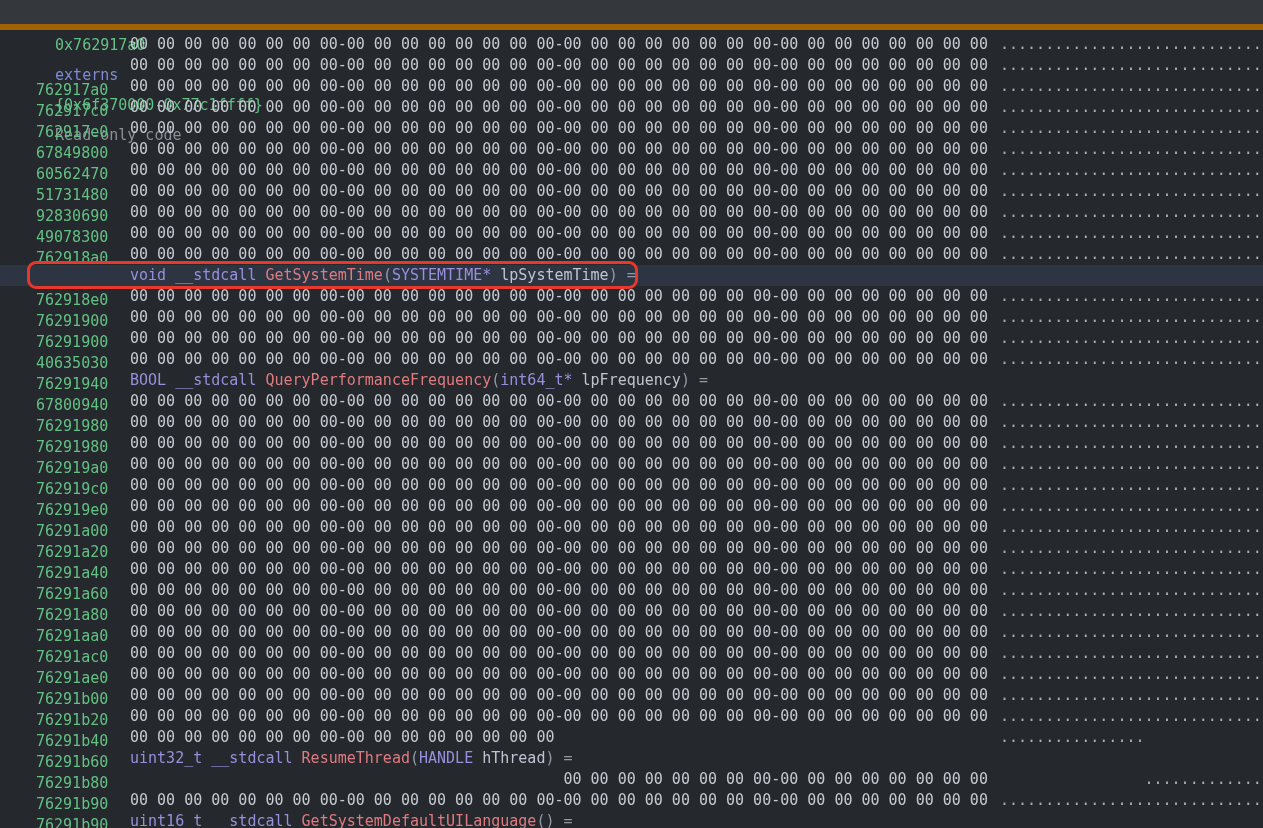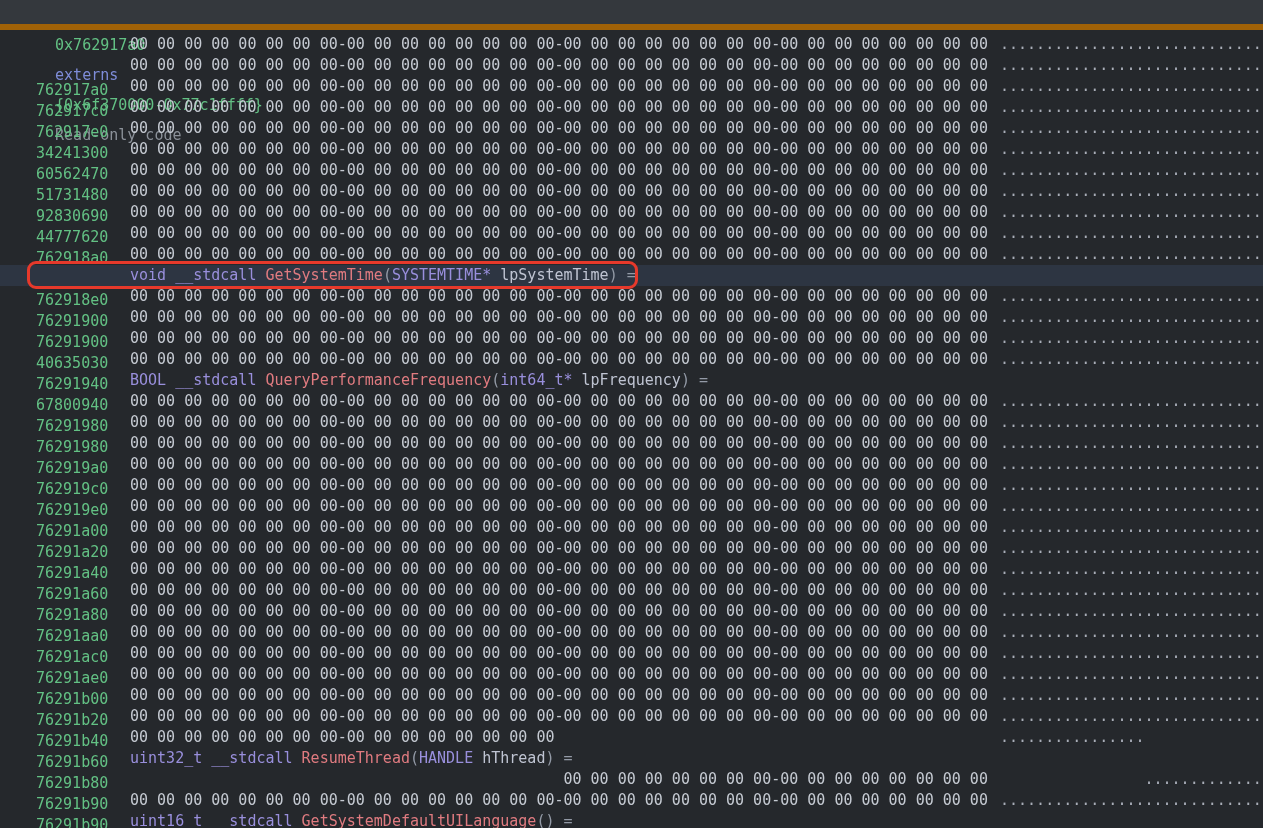--- a/index.html
+++ b/index.html
@@ -50,25 +50,25 @@
   <span class="seg tb-addr">0x762917a0</span>
   <span class="seg tb-section">externs</span>
   <span class="seg tb-range">{0x6f370000-0x77c1ffff}</span>
   <span class="tb-perm">Read-only code</span>
 </div>
 
 <div class="rows" id="rows">
     <div class="row"><span class="addr">762917a0</span><span class="line"><span class="hexbytes">00 00 00 00 00 00 00 00-00 00 00 00 00 00 00 00-00 00 00 00 00 00 00 00-00 00 00 00 00 00 00 00</span></span><span class="ascii">................................</span></div>
     <div class="row"><span class="addr">762917c0</span><span class="line"><span class="hexbytes">00 00 00 00 00 00 00 00-00 00 00 00 00 00 00 00-00 00 00 00 00 00 00 00-00 00 00 00 00 00 00 00</span></span><span class="ascii">................................</span></div>
     <div class="row"><span class="addr">762917e0</span><span class="line"><span class="hexbytes">00 00 00 00 00 00 00 00-00 00 00 00 00 00 00 00-00 00 00 00 00 00 00 00-00 00 00 00 00 00 00 00</span></span><span class="ascii">................................</span></div>
-    <div class="row"><span class="addr">34241300</span><span class="line"><span class="hexbytes">00 00 00 00 00 00 00 00-00 00 00 00 00 00 00 00-00 00 00 00 00 00 00 00-00 00 00 00 00 00 00 00</span></span><span class="ascii">................................</span></div>
+    <div class="row"><span class="addr">67849800</span><span class="line"><span class="hexbytes">00 00 00 00 00 00 00 00-00 00 00 00 00 00 00 00-00 00 00 00 00 00 00 00-00 00 00 00 00 00 00 00</span></span><span class="ascii">................................</span></div>
     <div class="row"><span class="addr">60562470</span><span class="line"><span class="hexbytes">00 00 00 00 00 00 00 00-00 00 00 00 00 00 00 00-00 00 00 00 00 00 00 00-00 00 00 00 00 00 00 00</span></span><span class="ascii">................................</span></div>
     <div class="row"><span class="addr">51731480</span><span class="line"><span class="hexbytes">00 00 00 00 00 00 00 00-00 00 00 00 00 00 00 00-00 00 00 00 00 00 00 00-00 00 00 00 00 00 00 00</span></span><span class="ascii">................................</span></div>
     <div class="row"><span class="addr">92830690</span><span class="line"><span class="hexbytes">00 00 00 00 00 00 00 00-00 00 00 00 00 00 00 00-00 00 00 00 00 00 00 00-00 00 00 00 00 00 00 00</span></span><span class="ascii">................................</span></div>
-    <div class="row"><span class="addr">44777620</span><span class="line"><span class="hexbytes">00 00 00 00 00 00 00 00-00 00 00 00 00 00 00 00-00 00 00 00 00 00 00 00-00 00 00 00 00 00 00 00</span></span><span class="ascii">................................</span></div>
+    <div class="row"><span class="addr">49078300</span><span class="line"><span class="hexbytes">00 00 00 00 00 00 00 00-00 00 00 00 00 00 00 00-00 00 00 00 00 00 00 00-00 00 00 00 00 00 00 00</span></span><span class="ascii">................................</span></div>
     <div class="row"><span class="addr">762918a0</span><span class="line"><span class="hexbytes">00 00 00 00 00 00 00 00-00 00 00 00 00 00 00 00-00 00 00 00 00 00 00 00-00 00 00 00 00 00 00 00</span></span><span class="ascii">................................</span></div>
     <div class="row"><span class="addr">762918c0</span><span class="line"><span class="hexbytes">00 00 00 00 00 00 00 00-00 00 00 00 00 00 00 00-00 00 00 00 00 00 00 00-00 00 00 00 00 00 00 00</span></span><span class="ascii">................................</span></div>
     <div class="row"><span class="addr">762918e0</span><span class="line"><span class="hexbytes">00 00 00 00 00 00 00 00-00 00 00 00 00 00 00 00-00 00 00 00 00 00 00 00-00 00 00 00 00 00 00 00</span></span><span class="ascii">................................</span></div>
     <div class="row selected"><span class="addr">76291900</span><span class="line"><span class="tok-type">void</span><span class="tok-plain"> </span><span class="tok-type">__stdcall</span><span class="tok-plain"> </span><span class="tok-func">GetSystemTime</span><span class="tok-punct">(</span><span class="tok-type">SYSTEMTIME*</span><span class="tok-plain"> </span><span class="tok-arg">lpSystemTime</span><span class="tok-punct">)</span><span class="tok-plain"> </span><span class="tok-punct">=</span></span><div class="anno"></div></div>
     <div class="row"><span class="addr">76291900</span><span class="line"><span class="hexbytes">00 00 00 00 00 00 00 00-00 00 00 00 00 00 00 00-00 00 00 00 00 00 00 00-00 00 00 00 00 00 00 00</span></span><span class="ascii">................................</span></div>
     <div class="row"><span class="addr">40635030</span><span class="line"><span class="hexbytes">00 00 00 00 00 00 00 00-00 00 00 00 00 00 00 00-00 00 00 00 00 00 00 00-00 00 00 00 00 00 00 00</span></span><span class="ascii">................................</span></div>
     <div class="row"><span class="addr">76291940</span><span class="line"><span class="hexbytes">00 00 00 00 00 00 00 00-00 00 00 00 00 00 00 00-00 00 00 00 00 00 00 00-00 00 00 00 00 00 00 00</span></span><span class="ascii">................................</span></div>
     <div class="row"><span class="addr">67800940</span><span class="line"><span class="hexbytes">00 00 00 00 00 00 00 00-00 00 00 00 00 00 00 00-00 00 00 00 00 00 00 00-00 00 00 00 00 00 00 00</span></span><span class="ascii">................................</span></div>
     <div class="row"><span class="addr">76291980</span><span class="line"><span class="tok-type">BOOL</span><span class="tok-plain"> </span><span class="tok-type">__stdcall</span><span class="tok-plain"> </span><span class="tok-func">QueryPerformanceFrequency</span><span class="tok-punct">(</span><span class="tok-type">int64_t*</span><span class="tok-plain"> </span><span class="tok-arg">lpFrequency</span><span class="tok-punct">)</span><span class="tok-plain"> </span><span class="tok-punct">=</span></span></div>
     <div class="row"><span class="addr">76291980</span><span class="line"><span class="hexbytes">00 00 00 00 00 00 00 00-00 00 00 00 00 00 00 00-00 00 00 00 00 00 00 00-00 00 00 00 00 00 00 00</span></span><span class="ascii">................................</span></div>

